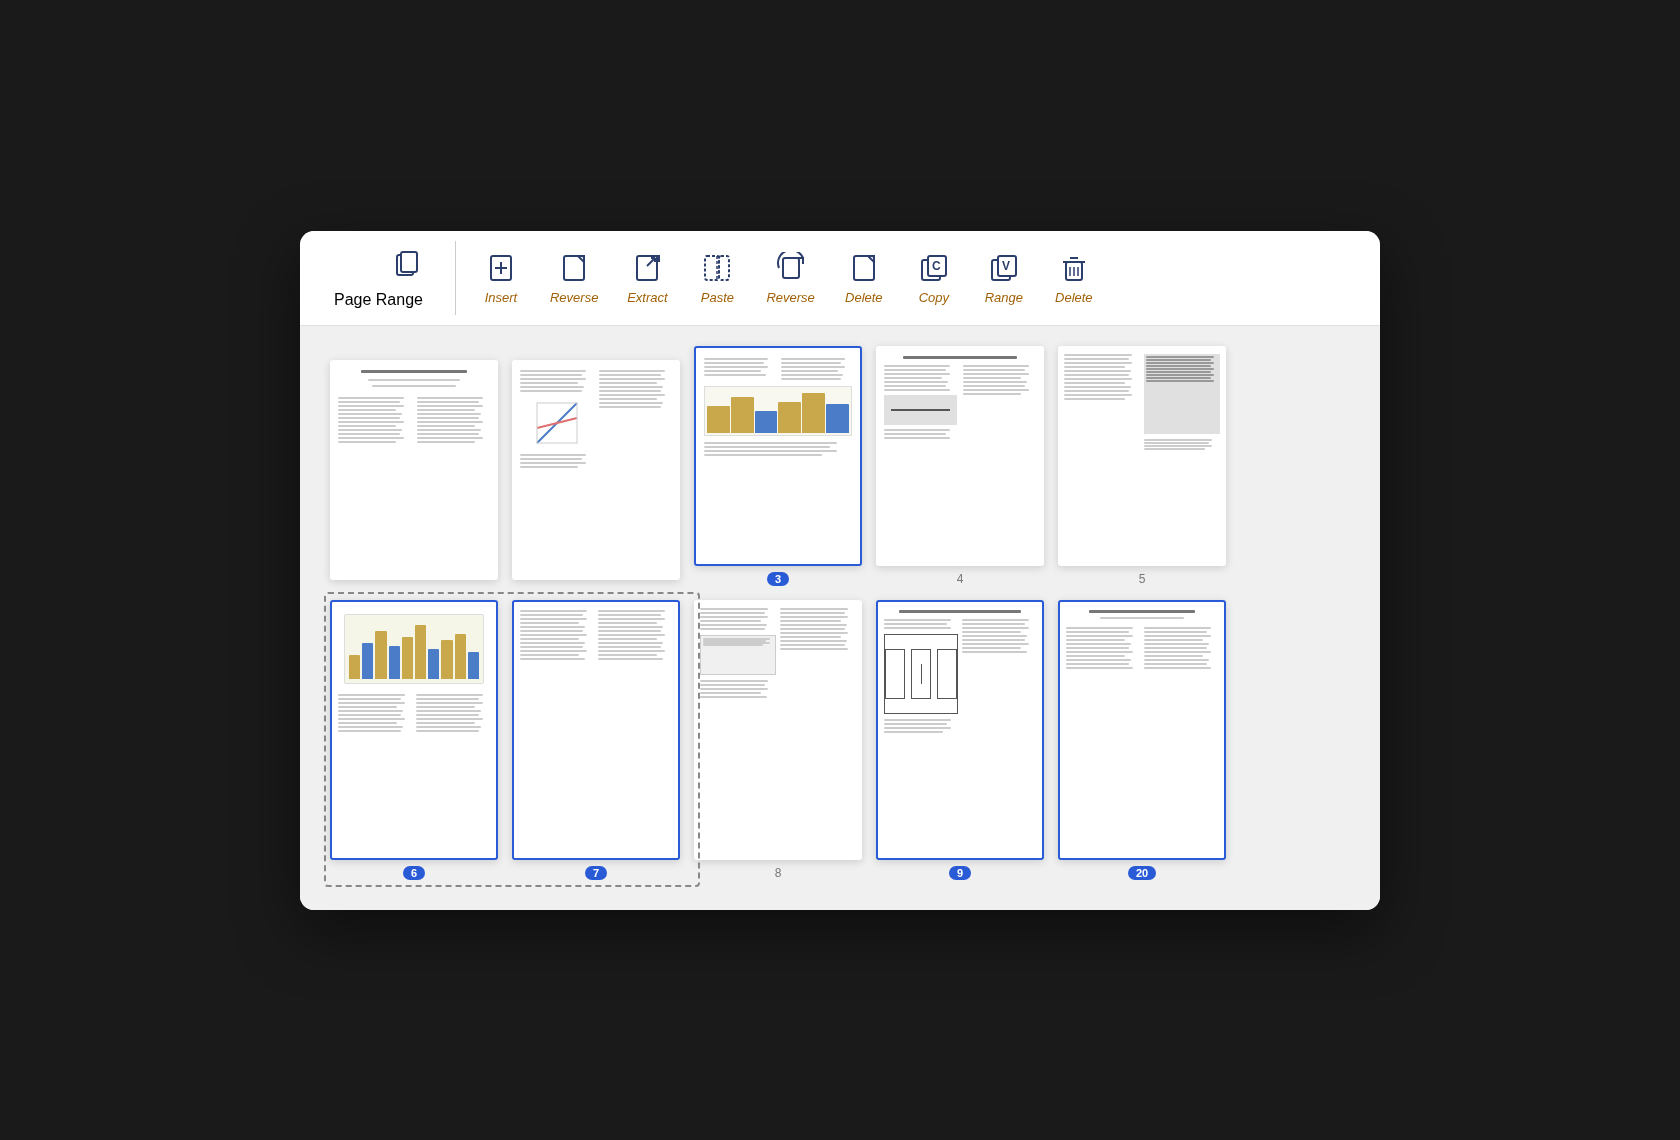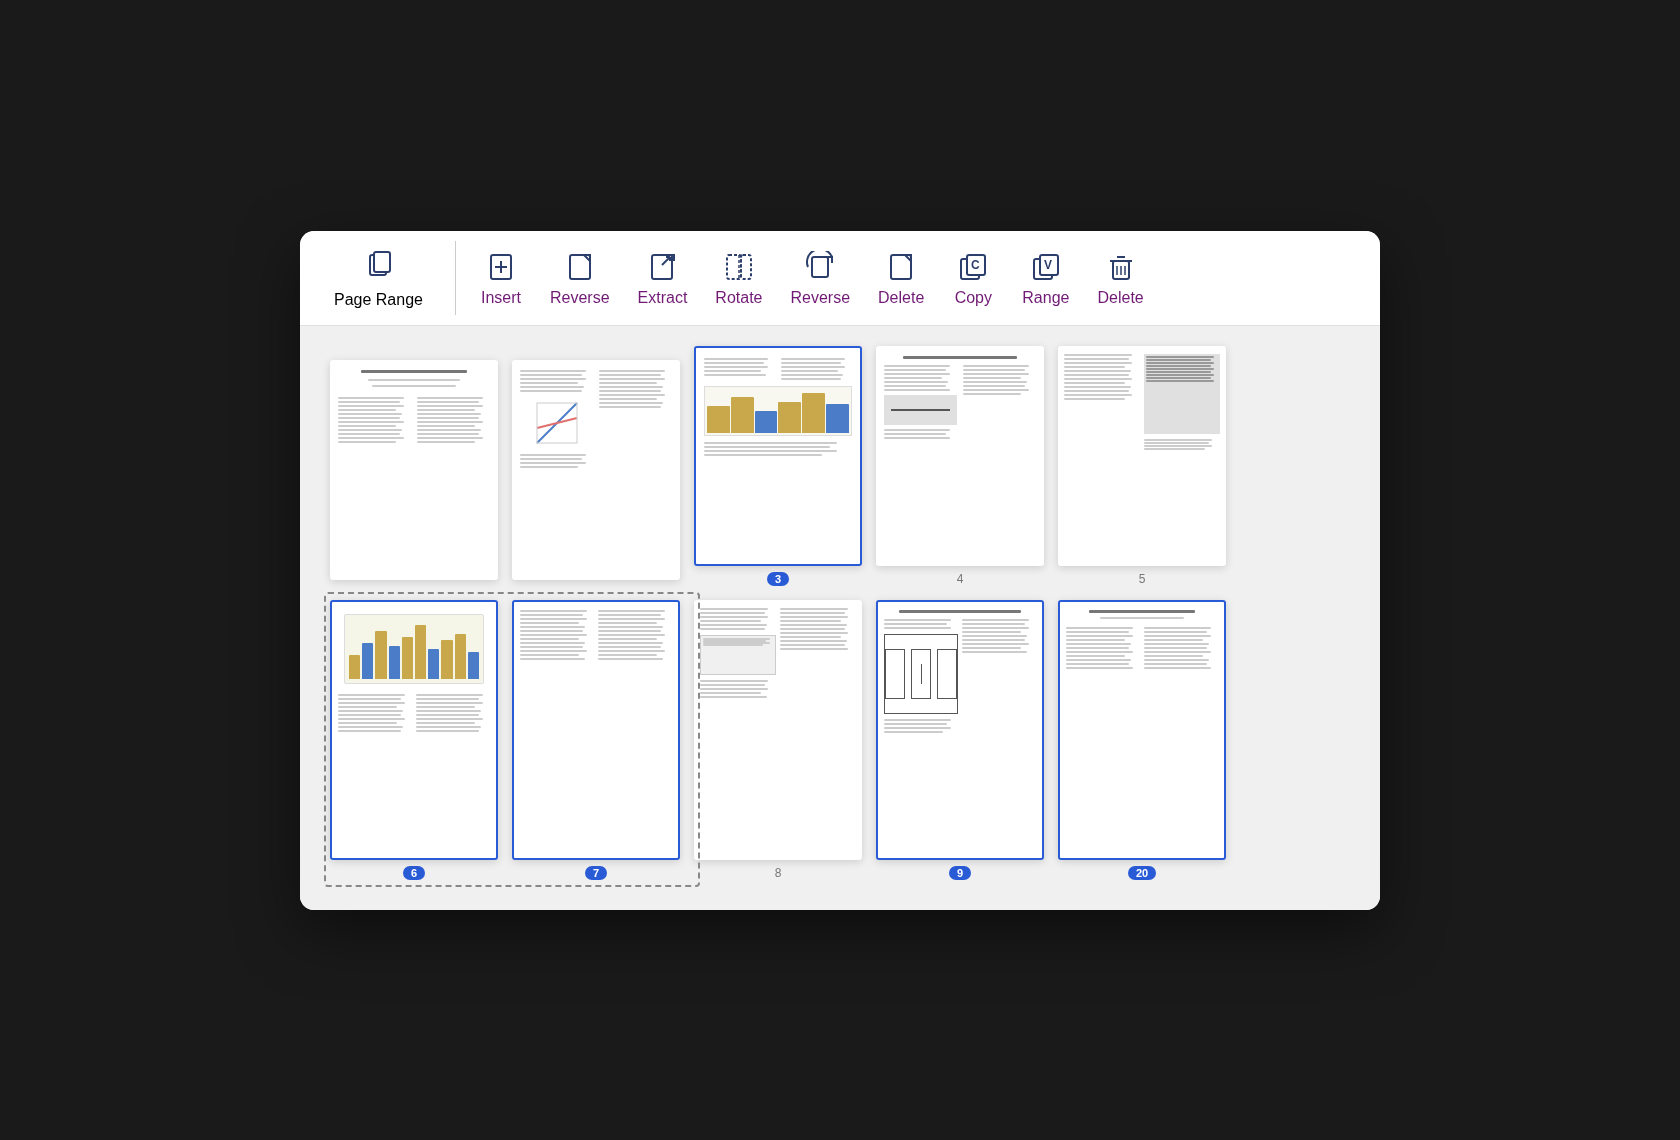--- a/index.html
+++ b/index.html
@@ -50,28 +50,29 @@
       min-width: 70px;
     }
     .toolbar-item .icon {
       width: 36px;
       height: 36px;
       display: flex;
       align-items: center;
       justify-content: center;
     }
     .toolbar-item .label {
-      font-size: 16px;
-      color: #701a75;
+      font-size: 13px;
+      color: #a16207;
       font-weight: 500;
+      font-style: italic;
     }
     .page-range-item {
       display: flex;
       flex-direction: column;
-      align-items: center;
+      align-items: flex-end;
       gap: 4px;
       padding: 6px 14px;
       cursor: pointer;
       min-width: 90px;
     }
     .content-area {
       background: #f0f0f0;
       padding: 20px 30px 30px 30px;
       flex: 1;
       display: flex;
@@ -202,21 +203,21 @@
     </div>
 
     <div class="toolbar-item">
       <div class="icon">
         <svg width="32" height="32" viewBox="0 0 32 32" fill="none">
           <rect x="4" y="4" width="14" height="24" rx="2" fill="none" stroke="#2c3e6b" stroke-width="2" stroke-dasharray="3,2"></rect>
           <rect x="18" y="4" width="10" height="24" rx="2" fill="none" stroke="#2c3e6b" stroke-width="2" stroke-dasharray="3,2"></rect>
           <line x1="16" y1="4" x2="16" y2="28" stroke="#2c3e6b" stroke-width="1.5" stroke-dasharray="3,2"></line>
         </svg>
       </div>
-      <span class="label">Rotate</span>
+      <span class="label">Paste</span>
     </div>
 
     <div class="toolbar-item">
       <div class="icon">
         <svg width="32" height="32" viewBox="0 0 32 32" fill="none">
           <rect x="8" y="6" width="16" height="20" rx="2" fill="none" stroke="#2c3e6b" stroke-width="2"></rect>
           <path d="M22 6 L28 6 L28 12" stroke="#2c3e6b" stroke-width="2" fill="none"></path>
           <path d="M4 16 A12 12 0 0 1 28 6" stroke="#2c3e6b" stroke-width="2" fill="none"></path>
         </svg>
       </div>

